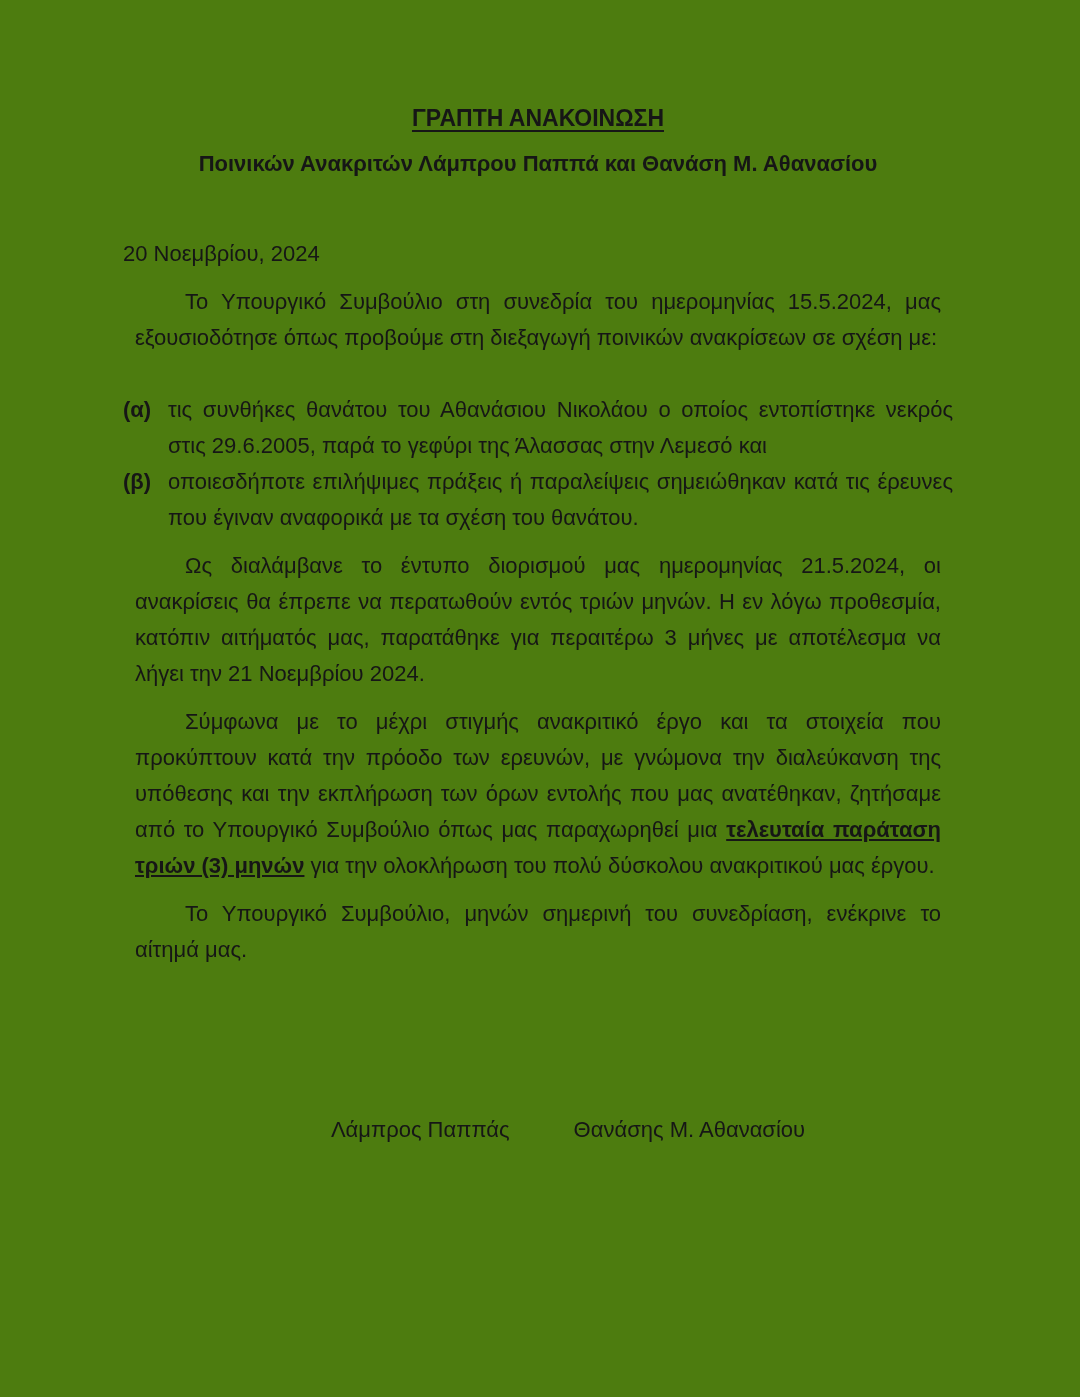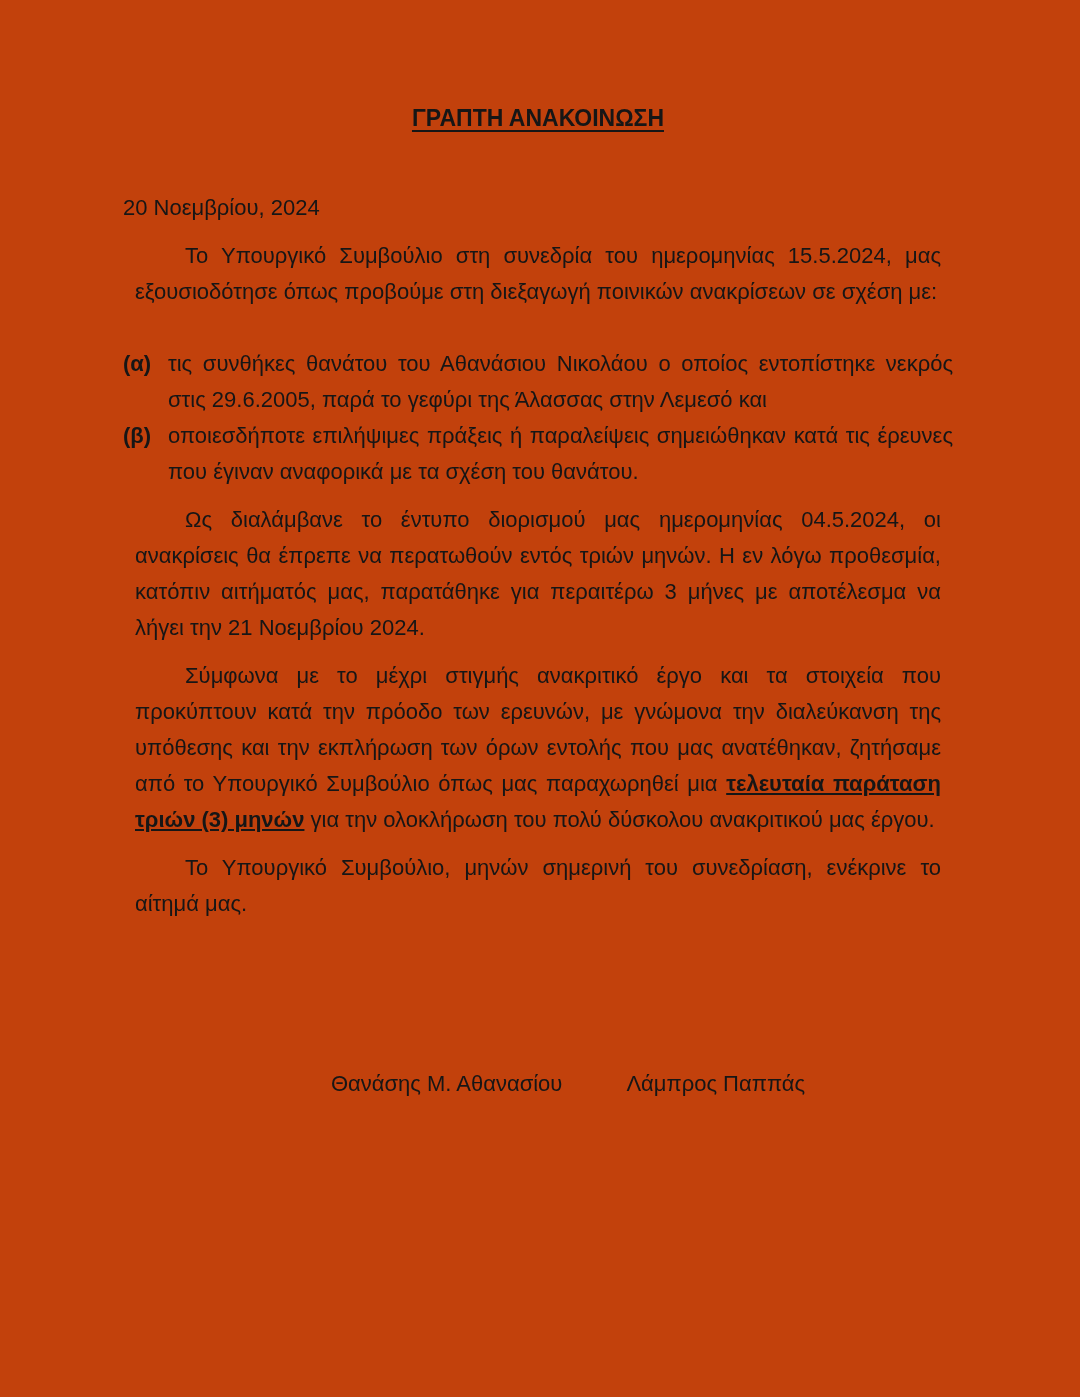--- a/index.html
+++ b/index.html
@@ -5,21 +5,21 @@
   html, body {
     margin: 0;
     padding: 0;
     background: #ffffff;
   }
   .page {
     position: relative;
     width: 1080px;
     height: 1397px;
     margin: 0 auto;
-    background: #c2410c;
+    background: #4d7c0f;
     color: #161616;
     font-family: "Liberation Sans", "DejaVu Sans", sans-serif;
     font-size: 22px;
     line-height: 36px;
     box-sizing: border-box;
     padding: 100px 127px 0 123px;
     overflow: hidden;
   }
   .doc-title {
     text-align: center;
@@ -83,43 +83,44 @@
     text-align: center;
   }
 </style>
 </head>
 <body>
 
 <div class="page">
 
   <h1 class="doc-title"><span class="underlined">ΓΡΑΠΤΗ ΑΝΑΚΟΙΝΩΣΗ</span></h1>
 
+  <h2 class="doc-subtitle">Ποινικών Ανακριτών Λάμπρου Παππά και Θανάση Μ. Αθανασίου</h2>
 
   <div class="doc-date">20 Νοεμβρίου, 2024</div>
 
   <p class="body-para para-intro">Το Υπουργικό Συμβούλιο στη συνεδρία του ημερομηνίας 15.5.2024, μας εξουσιοδότησε όπως προβούμε στη διεξαγωγή ποινικών ανακρίσεων σε σχέση με:</p>
 
   <div class="item-list">
 
     <div class="list-item">
       <span class="marker">(α)</span>
       <span class="item-text">τις συνθήκες θανάτου του Αθανάσιου Νικολάου ο οποίος εντοπίστηκε νεκρός στις 29.6.2005, παρά το γεφύρι της Άλασσας στην Λεμεσό και</span>
     </div>
 
     <div class="list-item">
       <span class="marker">(β)</span>
       <span class="item-text">οποιεσδήποτε επιλήψιμες πράξεις ή παραλείψεις σημειώθηκαν κατά τις έρευνες που έγιναν αναφορικά με τα σχέση του θανάτου.</span>
     </div>
 
   </div>
 
-  <p class="body-para para-deadline">Ως διαλάμβανε το έντυπο διορισμού μας ημερομηνίας 04.5.2024, οι ανακρίσεις θα έπρεπε να περατωθούν εντός τριών μηνών. Η εν λόγω προθεσμία, κατόπιν αιτήματός μας, παρατάθηκε για περαιτέρω 3 μήνες με αποτέλεσμα να λήγει την 21 Νοεμβρίου 2024.</p>
+  <p class="body-para para-deadline">Ως διαλάμβανε το έντυπο διορισμού μας ημερομηνίας 21.5.2024, οι ανακρίσεις θα έπρεπε να περατωθούν εντός τριών μηνών. Η εν λόγω προθεσμία, κατόπιν αιτήματός μας, παρατάθηκε για περαιτέρω 3 μήνες με αποτέλεσμα να λήγει την 21 Νοεμβρίου 2024.</p>
 
   <p class="body-para para-request"><span>Σύμφωνα με το μέχρι στιγμής ανακριτικό έργο και τα στοιχεία που προκύπτουν κατά την πρόοδο των ερευνών, με γνώμονα την διαλεύκανση της υπόθεσης και την εκπλήρωση των όρων εντολής που μας ανατέθηκαν, ζητήσαμε από το Υπουργικό Συμβούλιο όπως μας παραχωρηθεί μια </span><span class="bold-inline">τελευταία παράταση τριών (3) μηνών</span><span> για την ολοκλήρωση του πολύ δύσκολου ανακριτικού μας έργου.</span></p>
 
   <p class="body-para para-approval">Το Υπουργικό Συμβούλιο, μηνών σημερινή του συνεδρίαση, ενέκρινε το αίτημά μας.</p>
 
   <div class="signature-row">
+    <span>Λάμπρος Παππάς</span>
     <span>Θανάσης Μ. Αθανασίου</span>
-    <span>Λάμπρος Παππάς</span>
   </div>
 
 </div>
 
 </body></html>

